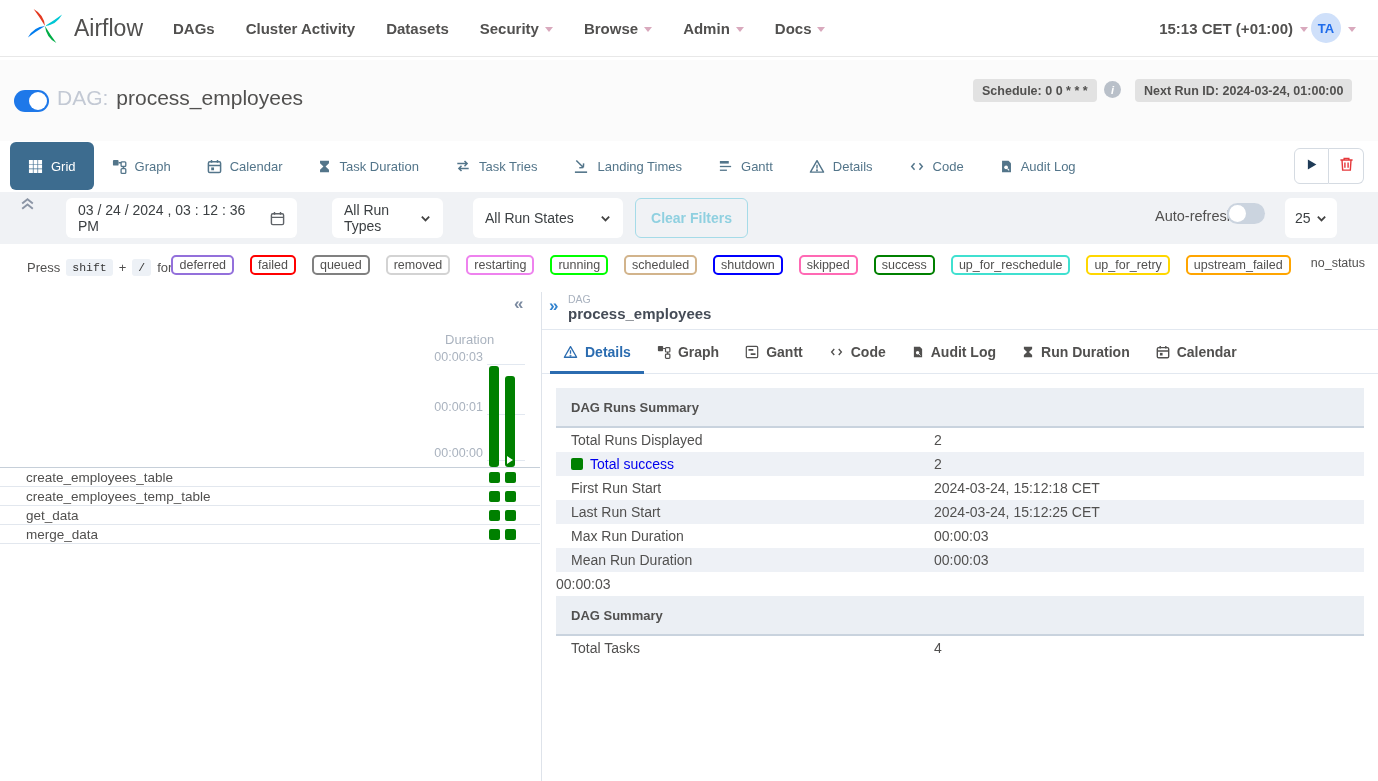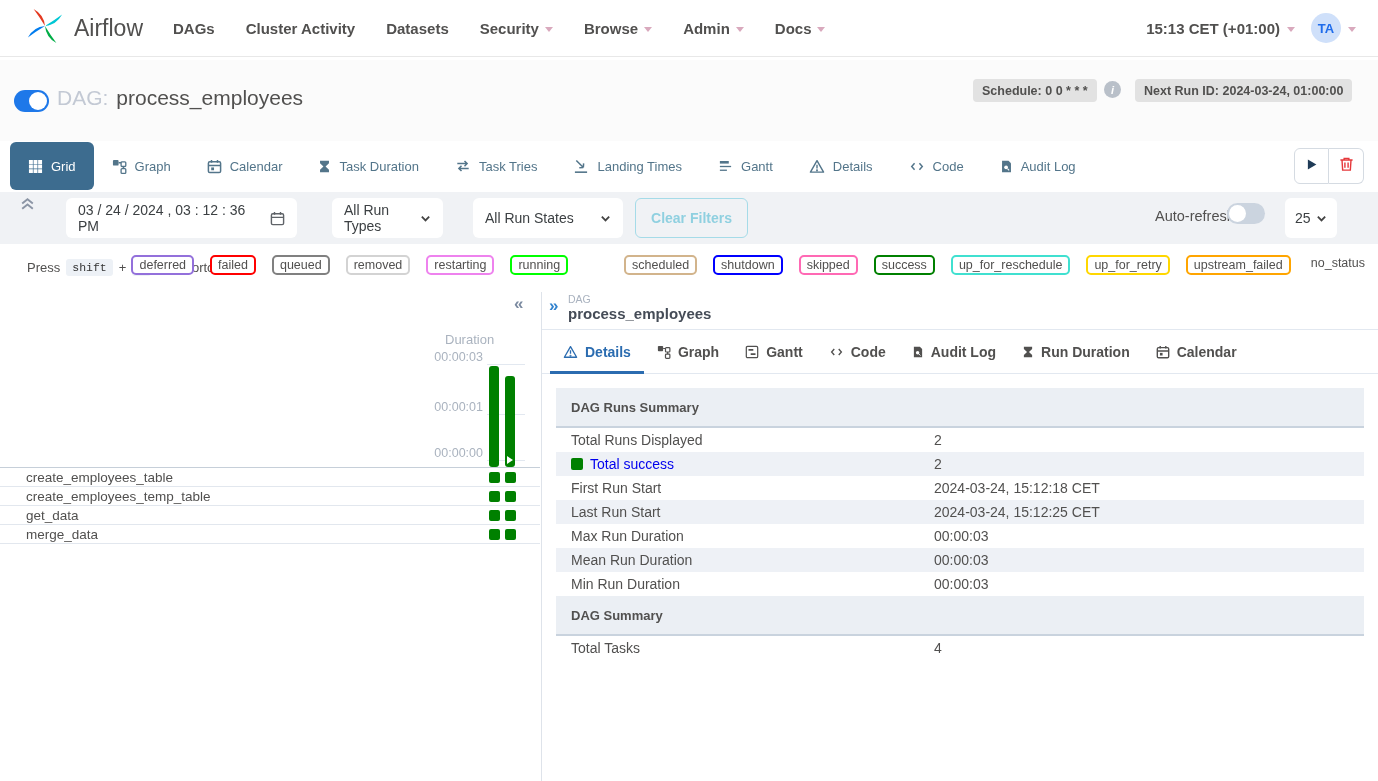--- a/index.html
+++ b/index.html
@@ -9,21 +9,21 @@
 
   
   .navbar { position:absolute; top:0; left:0; right:0; height:57px; background:#fff;
             border-bottom:1px solid #e8e8e8; display:flex; align-items:center; padding:0 22px 0 25px; }
   .brand { display:flex; align-items:center; gap:9px; }
   .brand-name { font-size:23px; color:#51504f; }
   .nav-items { display:flex; gap:31px; margin-left:30px; align-items:center; }
   .nav-item { display:flex; align-items:center; gap:6px; font-size:15px; font-weight:bold; color:#51504f; cursor:pointer; }
   .caret { width:0; height:0; border-left:4px solid transparent; border-right:4px solid transparent;
            border-top:5px solid #d9a9bd; margin-top:2px; }
-  .nav-right { margin-left:auto; display:flex; align-items:center; gap:16px; }
+  .nav-right { margin-left:auto; display:flex; align-items:center; gap:3px; }
   .clock { display:flex; align-items:center; gap:7px; font-size:15px; font-weight:bold; cursor:pointer; }
   .avatar-wrap { display:flex; align-items:center; gap:7px; cursor:pointer; }
   .avatar { width:30px; height:30px; border-radius:50%; background:#cfe0fa; color:#1f6ceb;
             font-weight:bold; font-size:13px; display:flex; align-items:center; justify-content:center; }
 
   
   .dag-header { position:absolute; top:60px; left:0; right:0; height:81px; background:#fbfbfb; }
   .dag-toggle { position:absolute; left:14px; top:30px; width:35px; height:22px; border-radius:11px;
                 background:#1e78e9; cursor:pointer; }
   .dag-toggle .knob { position:absolute; right:2px; top:2px; width:18px; height:18px; border-radius:50%; background:#fff; }
@@ -354,21 +354,21 @@
       <kbd>/</kbd>
       <span>for Shortcuts</span>
     </div>
     <div class="legend">
       <span class="state-badge" style="border-color: rgb(147, 112, 219);">deferred</span>
       <span class="state-badge" style="border-color: rgb(255, 0, 0);">failed</span>
       <span class="state-badge" style="border-color: rgb(128, 128, 128);">queued</span>
       <span class="state-badge" style="border-color: rgb(211, 211, 211);">removed</span>
       <span class="state-badge" style="border-color: rgb(238, 130, 238);">restarting</span>
       <span class="state-badge" style="border-color: rgb(0, 255, 0);">running</span>
-      <span class="state-badge" style="border-color: rgb(210, 180, 140); margin-left: 40px;">scheduled</span>
+      <span class="state-badge" style="border-color: rgb(210, 180, 140);">scheduled</span>
       <span class="state-badge" style="border-color: rgb(0, 0, 255);">shutdown</span>
       <span class="state-badge" style="border-color: rgb(255, 105, 180);">skipped</span>
       <span class="state-badge" style="border-color: rgb(0, 128, 0);">success</span>
       <span class="state-badge" style="border-color: rgb(64, 224, 208);">up_for_reschedule</span>
       <span class="state-badge" style="border-color: rgb(255, 215, 0);">up_for_retry</span>
       <span class="state-badge" style="border-color: rgb(255, 165, 0);">upstream_failed</span>
       <span class="state-badge plain">no_status</span>
     </div>
   </div>
 
@@ -508,21 +508,20 @@
       </div>
       <div class="trow">
         <span class="cell-label">Max Run Duration</span>
         <span class="cell-value">00:00:03</span>
       </div>
       <div class="trow alt">
         <span class="cell-label">Mean Run Duration</span>
         <span class="cell-value">00:00:03</span>
       </div>
       <div class="trow">
-        <span class="cell-label">Min Run Duration</span>
         <span class="cell-value">00:00:03</span>
       </div>
       <div class="thead">DAG Summary</div>
       <div class="trow">
         <span class="cell-label">Total Tasks</span>
         <span class="cell-value">4</span>
       </div>
     </div>
   </div>
 

